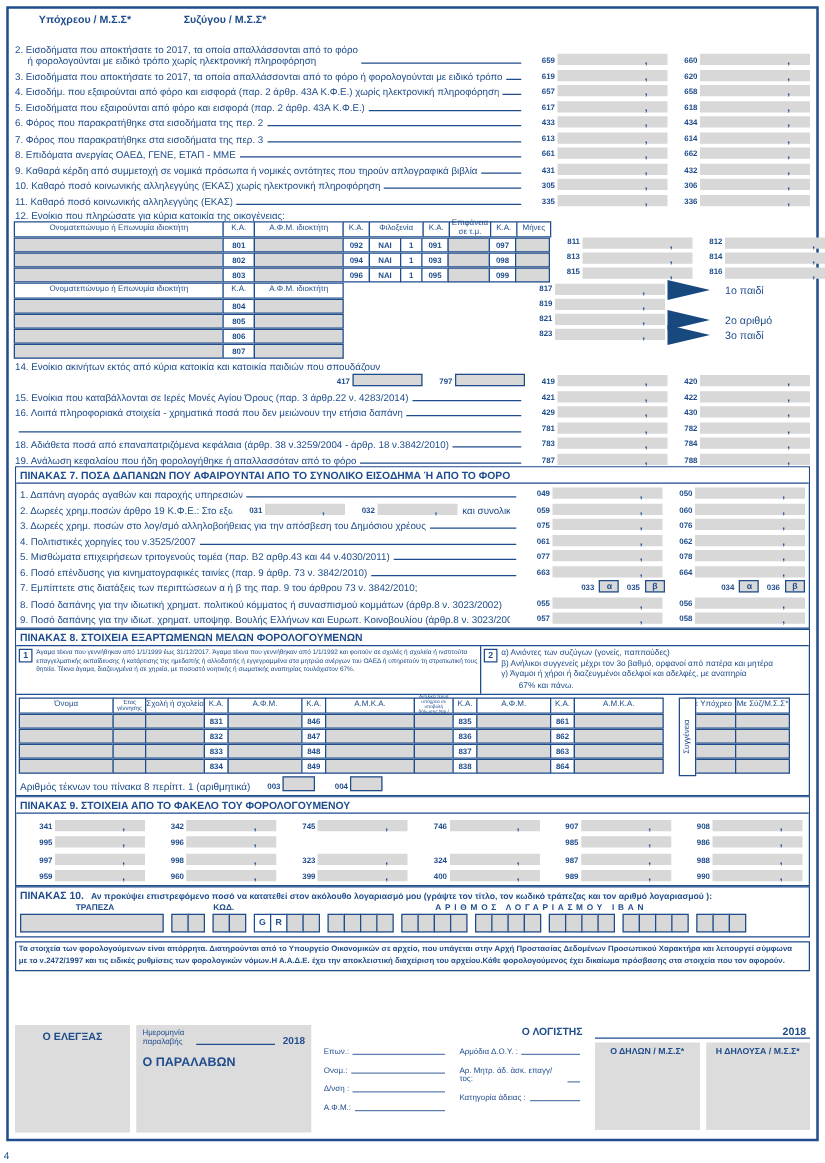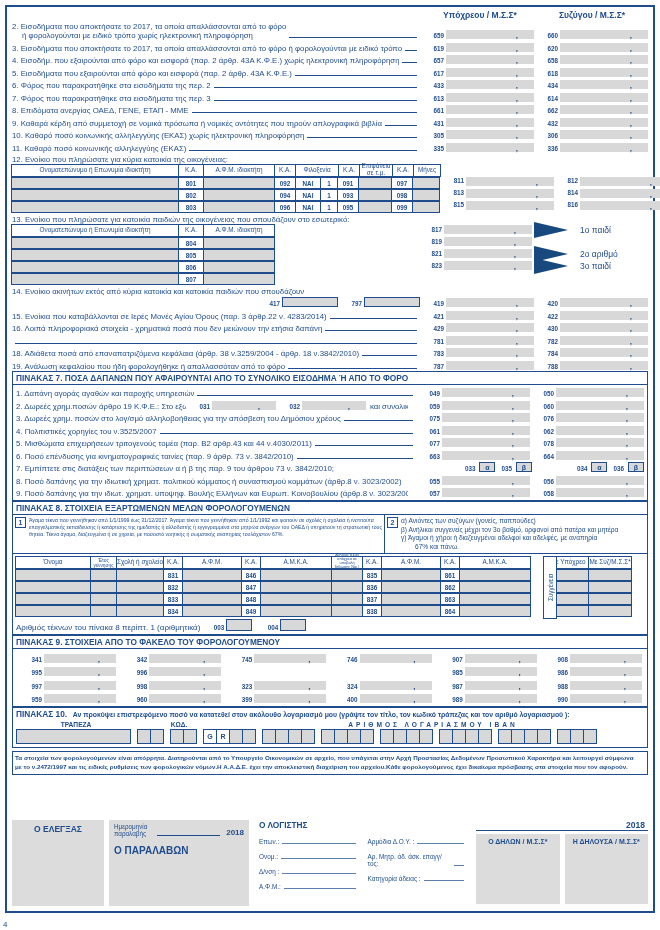--- a/index.html
+++ b/index.html
@@ -1,19 +1,19 @@
 <!DOCTYPE html>
 <html><head>
 <meta charset="utf-8">
 <style>
 *{box-sizing:border-box;margin:0;padding:0}
 html,body{width:660px;height:930px;background:#fff;font-family:"Liberation Sans",sans-serif;color:#1e4c8c}
 .page{position:relative;width:660px;height:930px;background:#fff;overflow:hidden}
 .form{position:absolute;left:5px;top:5px;width:650px;height:908px;border:2px solid #1e4c8c;background:#fff;padding:3px 5px;display:flex;flex-direction:column}
-.headrow{display:flex;justify-content:flex-end;font-weight:bold;font-size:8.5px;margin-bottom:2px}
+.headrow{display:flex;font-weight:bold;font-size:8.5px;margin-bottom:15px}
 .hcol{width:112px;text-align:center}
 .r{display:flex;align-items:flex-end;min-height:12.5px;font-size:7.8px}
 .r .lbl{white-space:nowrap;overflow:hidden;flex-shrink:1}
 .fill{flex:1;border-bottom:1px solid #1e4c8c;margin:0 3px 2px 3px;min-width:2px}
 .nofill{border-bottom:none}
 .code{font-size:6.3px;width:20px;flex:none;text-align:right;margin:0 2px 1px 4px;font-weight:bold}
 .field{flex:none;width:88px;height:9px;background:#d8d8d8;position:relative;margin-bottom:1px}
 .field::after{content:",";position:absolute;right:16px;bottom:-1px;font-size:8px;font-weight:bold;color:#1e4c8c}
 .fi{width:64px}
 .f9{width:72px}
@@ -72,21 +72,21 @@
 .priv{border:1px solid #1e4c8c;margin-top:3px;padding:2px 2px;font-size:6.25px;font-weight:bold;line-height:1.4;text-align:justify}
 .foot{display:flex;gap:5px;margin-top:auto;height:88px;padding-bottom:2px}
 .fA{width:92px;background:#dcdcdc;text-align:center;font-weight:bold;font-size:8.5px;padding-top:4px}
 .fB{width:140px;background:#dcdcdc;padding:3px 5px;font-size:6.3px}
 .fBtop{display:flex;align-items:flex-end}
 .fBlbl{width:40px;line-height:1.15}
 .fB .fill{margin-bottom:1px}
 .fByr{font-weight:bold;font-size:8px;margin-left:3px}
 .fBmid{font-weight:bold;font-size:10px;margin-top:8px}
 .fC{flex:1;padding:0 5px;font-size:6.4px}
-.fCt{text-align:left;font-weight:bold;font-size:8.3px}
+.fCt{text-align:right;font-weight:bold;font-size:8.3px}
 .fcols{display:flex;gap:10px}
 .fcol{flex:1}
 .fcrow{display:flex;align-items:flex-end;margin-top:8px}
 .dline{flex:1;border-bottom:1px solid #5d7fae;margin:0 2px 1px 3px;min-width:10px}
 .fD{width:172px;font-size:7px}
 .fDyear{text-align:right;font-weight:bold;font-size:8.5px;border-bottom:1.5px solid #1e4c8c;padding-right:3px}
 .fDboxes{display:flex;gap:5px;margin-top:3px;height:70px}
 .fDbox{flex:1;background:#dcdcdc;text-align:center;font-weight:bold;font-size:7px;padding-top:4px}
 .pageno{position:absolute;left:3px;bottom:1px;font-size:8px;color:#1e4c8c}
 </style>
@@ -259,21 +259,20 @@
         <span class="tc w22 kc">099</span>
         <span class="tc w28 gray"></span>
         <span class="grow"></span>
         <span class="code">815</span>
         <span class="field"></span>
         <span class="code">816</span>
         <span class="field"></span>
       </div>
     </div>
 
-  <div class="ttl">13. Ενοίκιο που πληρώσατε για κατοικία παιδιών της οικογένειας που σπουδάζουν στο εσωτερικό:</div>
   <div class="t13wrap">
     <div class="t13tbl">
       <div class="trow th">
         <span class="tc w168">Ονοματεπώνυμο ή Επωνυμία ιδιοκτήτη</span>
         <span class="tc w26">Κ.Α.</span>
         <span class="tc w72">Α.Φ.Μ. ιδιοκτήτη</span>
       </div>
       <div>
 
           <div class="trow">

